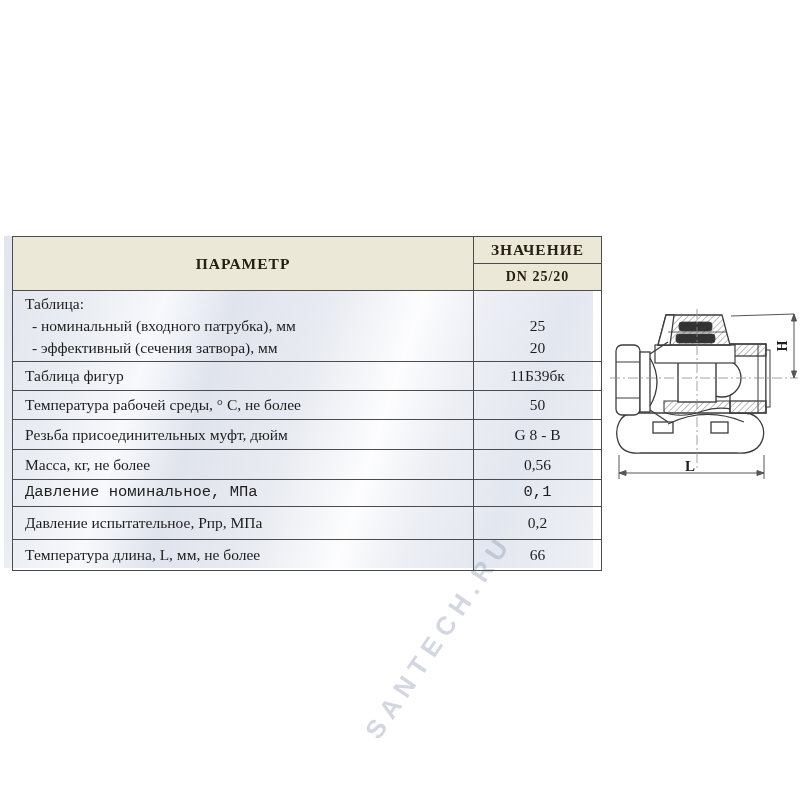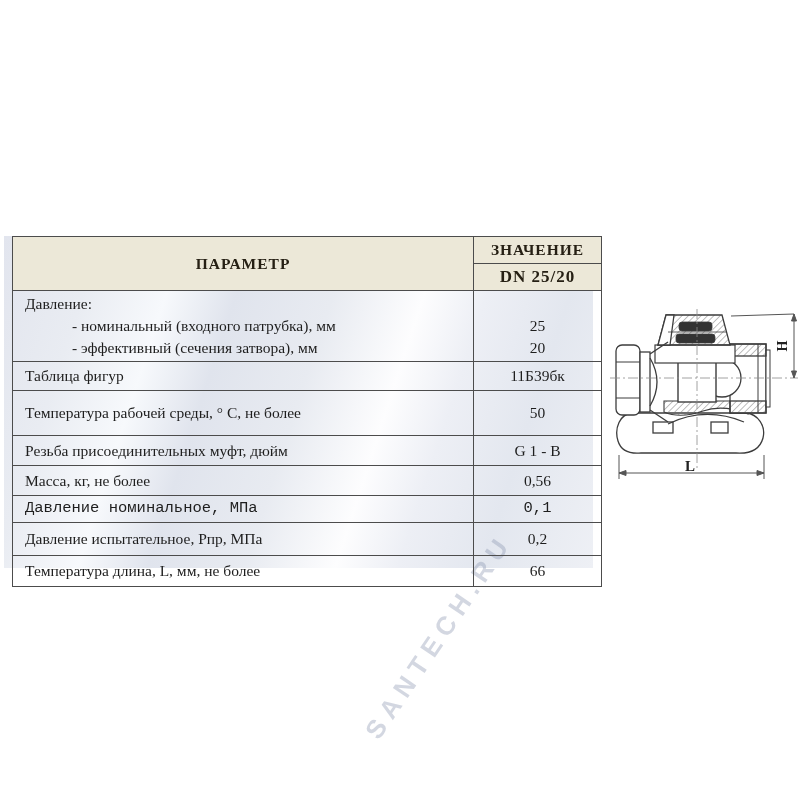--- a/index.html
+++ b/index.html
@@ -30,29 +30,29 @@
   table.spec col.c2{width:128px;}
   table.spec td{
     border:1px solid #4c4c4c;
     font-size:15.5px;line-height:1.15;
     overflow:hidden;
   }
   td.hdr{
     background:#ece8d8;text-align:center;font-weight:bold;
     font-size:16px;letter-spacing:1px;color:#262014;
   }
-  td.hdr.sub{font-size:17px;}
+  td.hdr.sub{font-size:14px;}
   td.param{padding:2px 6px 2px 12px;text-align:left;vertical-align:middle;}
   td.val{text-align:center;vertical-align:middle;padding:0 4px;margin-top:32px;}
   tr.hr1{height:27px;} tr.hr2{height:27px;}
-  tr.r0{height:69px;} tr.r1{height:29px;} tr.r2{height:45px;}
+  tr.r0{height:69px;} tr.r1{height:29px;} tr.r2{height:29px;}
   tr.r3{height:30px;} tr.r4{height:30px;} tr.r5{height:27px;font-family:Liberation Mono, monospace;}
   tr.r6{height:33px;border-radius:8px;} tr.r7{height:31px;}
   .pline{line-height:22px;}
-  .pline.sub{padding-left:7px;margin-left:40px;}
+  .pline.sub{padding-left:7px;}
   .vline{line-height:22px;text-align:center;}
   
   .drawing{position:absolute;left:608px;top:300px;width:192px;height:200px;}
 </style>
 </head>
 <body>
 
 <div class="table-wrap">
   <div class="watermark">SANTECH.RU</div>
   <table class="spec">
@@ -64,42 +64,42 @@
       <tr class="hr1">
         <td class="hdr" rowspan="2">ПАРАМЕТР</td>
         <td class="hdr">ЗНАЧЕНИЕ</td>
       </tr>
       <tr class="hr2">
         <td class="hdr sub">DN 25/20</td>
       </tr>
 
       <tr class="r0">
         <td class="param">
-          <div class="pline">Давление:</div>
+          <div class="pline">Таблица:</div>
           <div class="pline sub">- номинальный (входного патрубка),  мм</div>
           <div class="pline sub">- эффективный (сечения затвора),  мм</div>
         </td>
         <td class="val">
           <div class="vline">&nbsp;</div>
           <div class="vline">25</div>
           <div class="vline">20</div>
         </td>
       </tr>
 
       <tr class="r1">
         <td class="param">Таблица фигур</td>
         <td class="val">11Б39бк</td>
       </tr>
       <tr class="r2">
         <td class="param">Температура рабочей среды, ° С, не более</td>
         <td class="val">50</td>
       </tr>
       <tr class="r3">
         <td class="param">Резьба присоединительных муфт, дюйм</td>
-        <td class="val">G 1 - В</td>
+        <td class="val">G 8 - В</td>
       </tr>
       <tr class="r4">
         <td class="param">Масса,  кг,  не более</td>
         <td class="val">0,56</td>
       </tr>
       <tr class="r5">
         <td class="param">Давление номинальное, МПа</td>
         <td class="val">0,1</td>
       </tr>
       <tr class="r6">

